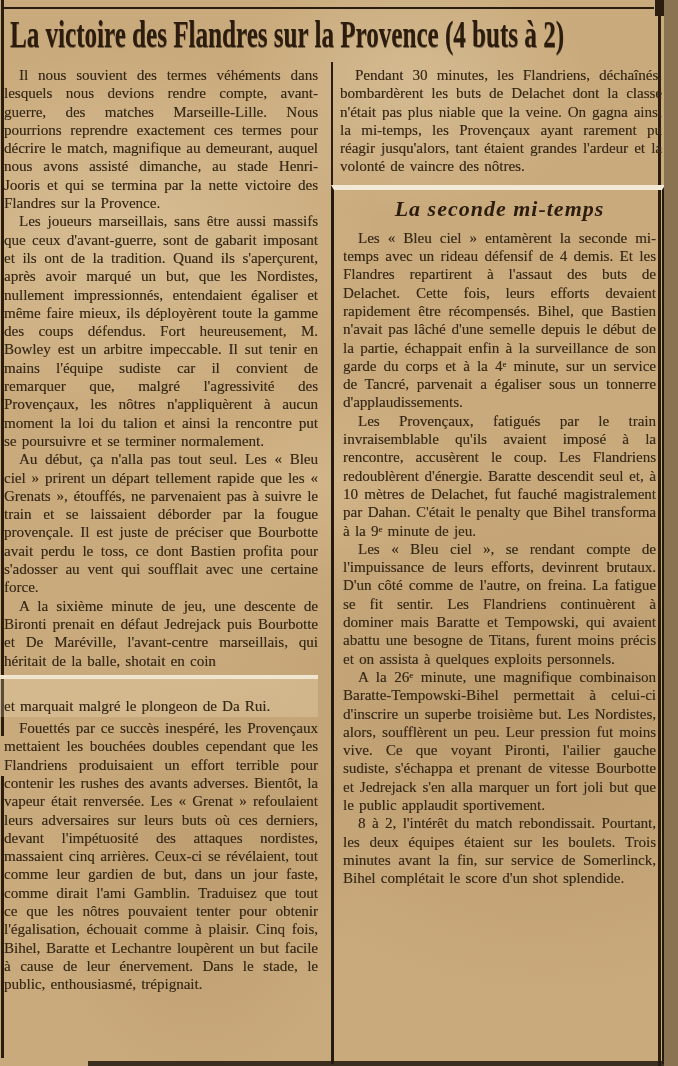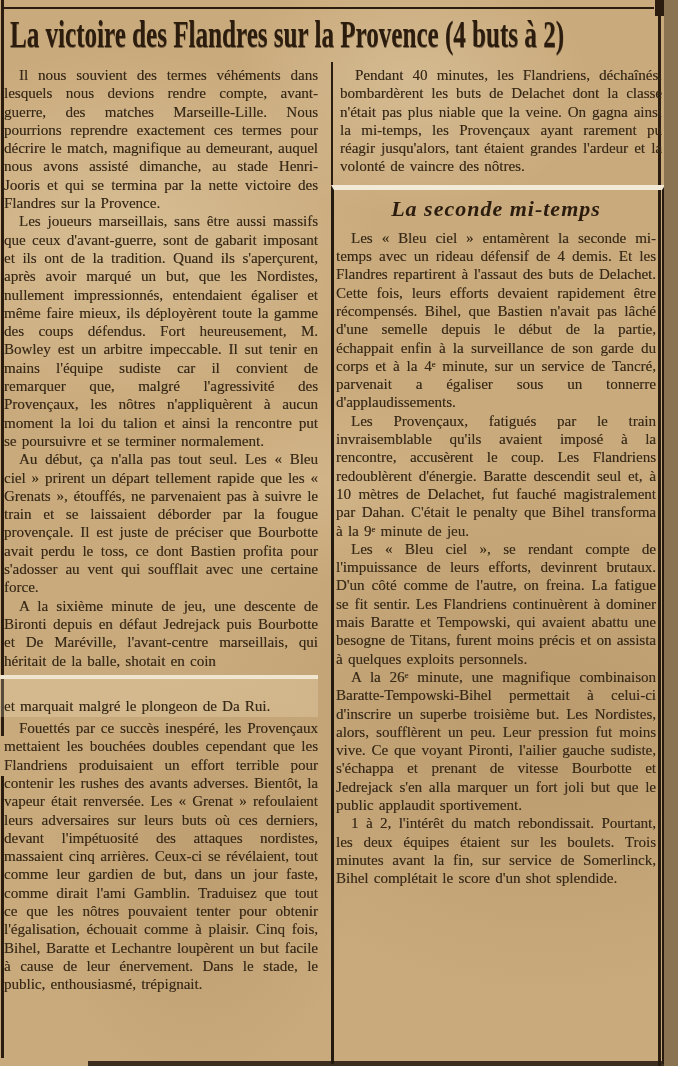--- a/index.html
+++ b/index.html
@@ -57,21 +57,21 @@
   }
   .fragment p.body-par { text-indent: 0; }
   .boxed {
     flex: 1;
     margin-top: 9px;
     margin-left: -9px;
     margin-right: -3px;
     border-top: 5px solid #f2e9d6;
     border-left: 3px solid #241a10;
     border-right: 3px solid #241a10;
-    padding: 3px 6px 8px 2px;
+    padding: 3px 6px 8px 9px;
   }
   .subhead {
     margin: 3px 0 7px;
     text-align: center;
     font-style: italic;
     font-weight: 700;
     font-size: 22px;
     letter-spacing: 1px;
     color: #2b1c0e;
   }
@@ -97,33 +97,33 @@
   <div class="edge-bottom"></div>
 
   <h1 class="headline">La victoire des Flandres sur la Provence (4 buts à 2)</h1>
 
   <div class="cols">
 
     <div class="col col-left">
       <p class="body-par">Il nous souvient des termes véhéments dans lesquels nous devions rendre compte, avant-guerre, des matches Marseille-Lille. Nous pourrions reprendre exactement ces termes pour décrire le match, magnifique au demeurant, auquel nous avons assisté dimanche, au stade Henri-Jooris et qui se termina par la nette victoire des Flandres sur la Provence.</p>
       <p class="body-par">Les joueurs marseillais, sans être aussi massifs que ceux d'avant-guerre, sont de gabarit imposant et ils ont de la tradition. Quand ils s'aperçurent, après avoir marqué un but, que les Nordistes, nullement impressionnés, entendaient égaliser et même faire mieux, ils déployèrent toute la gamme des coups défendus. Fort heureusement, M. Bowley est un arbitre impeccable. Il sut tenir en mains l'équipe sudiste car il convient de remarquer que, malgré l'agressivité des Provençaux, les nôtres n'appliquèrent à aucun moment la loi du talion et ainsi la rencontre put se poursuivre et se terminer normalement.</p>
       <p class="body-par">Au début, ça n'alla pas tout seul. Les « Bleu ciel » prirent un départ tellement rapide que les « Grenats », étouffés, ne parvenaient pas à suivre le train et se laissaient déborder par la fougue provençale. Il est juste de préciser que Bourbotte avait perdu le toss, ce dont Bastien profita pour s'adosser au vent qui soufflait avec une certaine force.</p>
-      <p class="body-par">A la sixième minute de jeu, une descente de Bironti depuis en défaut Jedrejack puis Bourbotte et De Maréville, l'avant-centre marseillais, qui héritait de la balle, shotait en coin</p>
+      <p class="body-par">A la sixième minute de jeu, une descente de Bironti prenait en défaut Jedrejack puis Bourbotte et De Maréville, l'avant-centre marseillais, qui héritait de la balle, shotait en coin</p>
       <div class="fragment">
         <p class="body-par">et marquait malgré le plongeon de Da Rui.</p>
       </div>
       <p class="body-par">Fouettés par ce succès inespéré, les Provençaux mettaient les bouchées doubles cependant que les Flandriens produisaient un effort terrible pour contenir les rushes des avants adverses. Bientôt, la vapeur était renversée. Les « Grenat » refoulaient leurs adversaires sur leurs buts où ces derniers, devant l'impétuosité des attaques nordistes, massaient cinq arrières. Ceux-ci se révélaient, tout comme leur gardien de but, dans un jour faste, comme dirait l'ami Gamblin. Traduisez que tout ce que les nôtres pouvaient tenter pour obtenir l'égalisation, échouait comme à plaisir. Cinq fois, Bihel, Baratte et Lechantre loupèrent un but facile à cause de leur énervement. Dans le stade, le public, enthousiasmé, trépignait.</p>
     </div>
 
     <div class="col col-right">
-      <p class="body-par">Pendant 40 minutes, les Flandriens, déchaînés, bombardèrent les buts de Delachet dont la classe n'était pas plus niable que la veine. On gagna ainsi la mi-temps, les Provençaux ayant rarement pu réagir jusqu'alors, tant étaient grandes l'ardeur et la volonté de vaincre des nôtres.</p>
+      <p class="body-par">Pendant 30 minutes, les Flandriens, déchaînés, bombardèrent les buts de Delachet dont la classe n'était pas plus niable que la veine. On gagna ainsi la mi-temps, les Provençaux ayant rarement pu réagir jusqu'alors, tant étaient grandes l'ardeur et la volonté de vaincre des nôtres.</p>
       <div class="boxed">
         <h2 class="subhead">La seconde mi-temps</h2>
         <p class="body-par">Les « Bleu ciel » entamèrent la seconde mi-temps avec un rideau défensif de 4 demis. Et les Flandres repartirent à l'assaut des buts de Delachet. Cette fois, leurs efforts devaient rapidement être récompensés. Bihel, que Bastien n'avait pas lâché d'une semelle depuis le début de la partie, échappait enfin à la surveillance de son garde du corps et à la 4ᵉ minute, sur un service de Tancré, parvenait a égaliser sous un tonnerre d'applaudissements.</p>
         <p class="body-par">Les Provençaux, fatigués par le train invraisemblable qu'ils avaient imposé à la rencontre, accusèrent le coup. Les Flandriens redoublèrent d'énergie. Baratte descendit seul et, à 10 mètres de Delachet, fut fauché magistralement par Dahan. C'était le penalty que Bihel transforma à la 9ᵉ minute de jeu.</p>
         <p class="body-par">Les « Bleu ciel », se rendant compte de l'impuissance de leurs efforts, devinrent brutaux. D'un côté comme de l'autre, on freina. La fatigue se fit sentir. Les Flandriens continuèrent à dominer mais Baratte et Tempowski, qui avaient abattu une besogne de Titans, furent moins précis et on assista à quelques exploits personnels.</p>
         <p class="body-par">A la 26ᵉ minute, une magnifique combinaison Baratte-Tempowski-Bihel permettait à celui-ci d'inscrire un superbe troisième but. Les Nordistes, alors, soufflèrent un peu. Leur pression fut moins vive. Ce que voyant Pironti, l'ailier gauche sudiste, s'échappa et prenant de vitesse Bourbotte et Jedrejack s'en alla marquer un fort joli but que le public applaudit sportivement.</p>
-        <p class="body-par">1 à 2, l'intérêt du match rebondissait. Pourtant, les deux équipes étaient sur les boulets. Trois minutes avant la fin, sur service de Somerlinck, Bihel complétait le score d'un shot splendide.</p>
+        <p class="body-par">8 à 2, l'intérêt du match rebondissait. Pourtant, les deux équipes étaient sur les boulets. Trois minutes avant la fin, sur service de Somerlinck, Bihel complétait le score d'un shot splendide.</p>
       </div>
     </div>
 
   </div>
 </div>
 
 </body></html>

